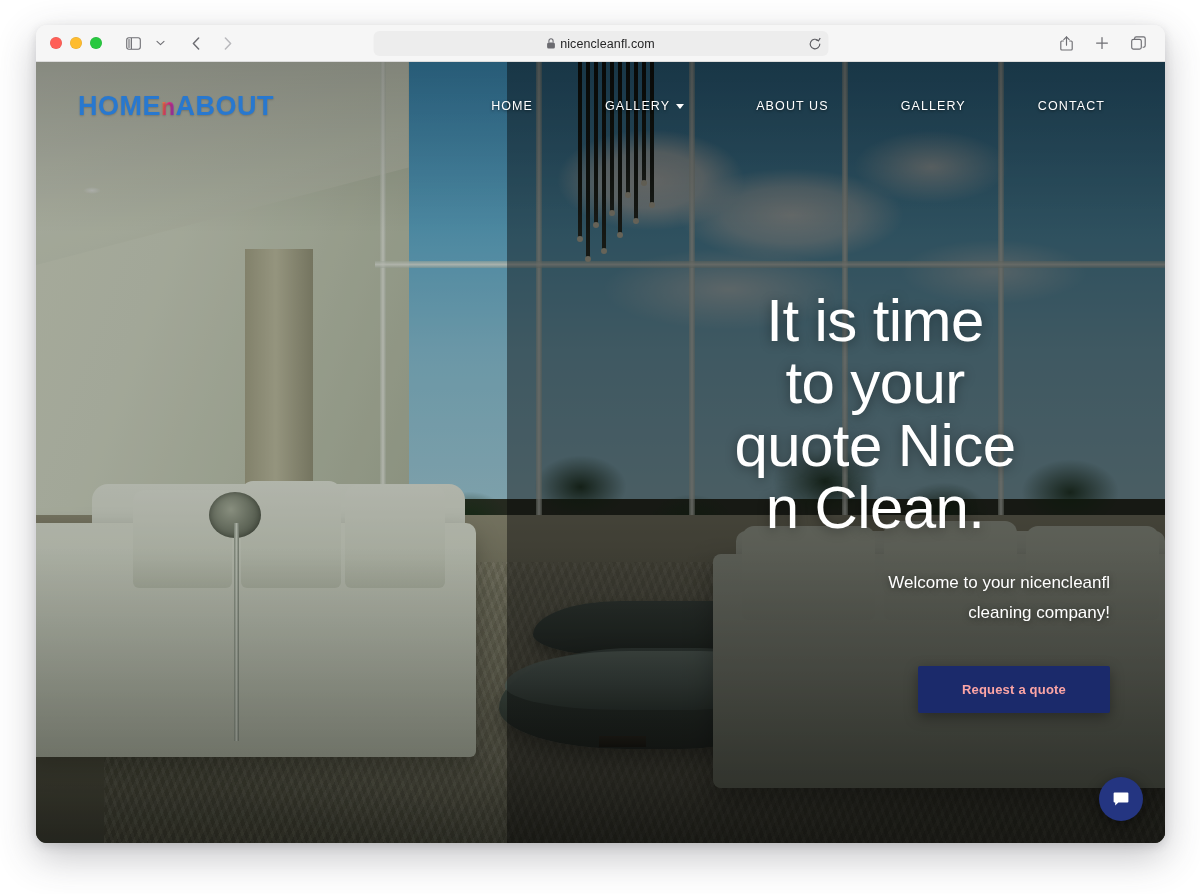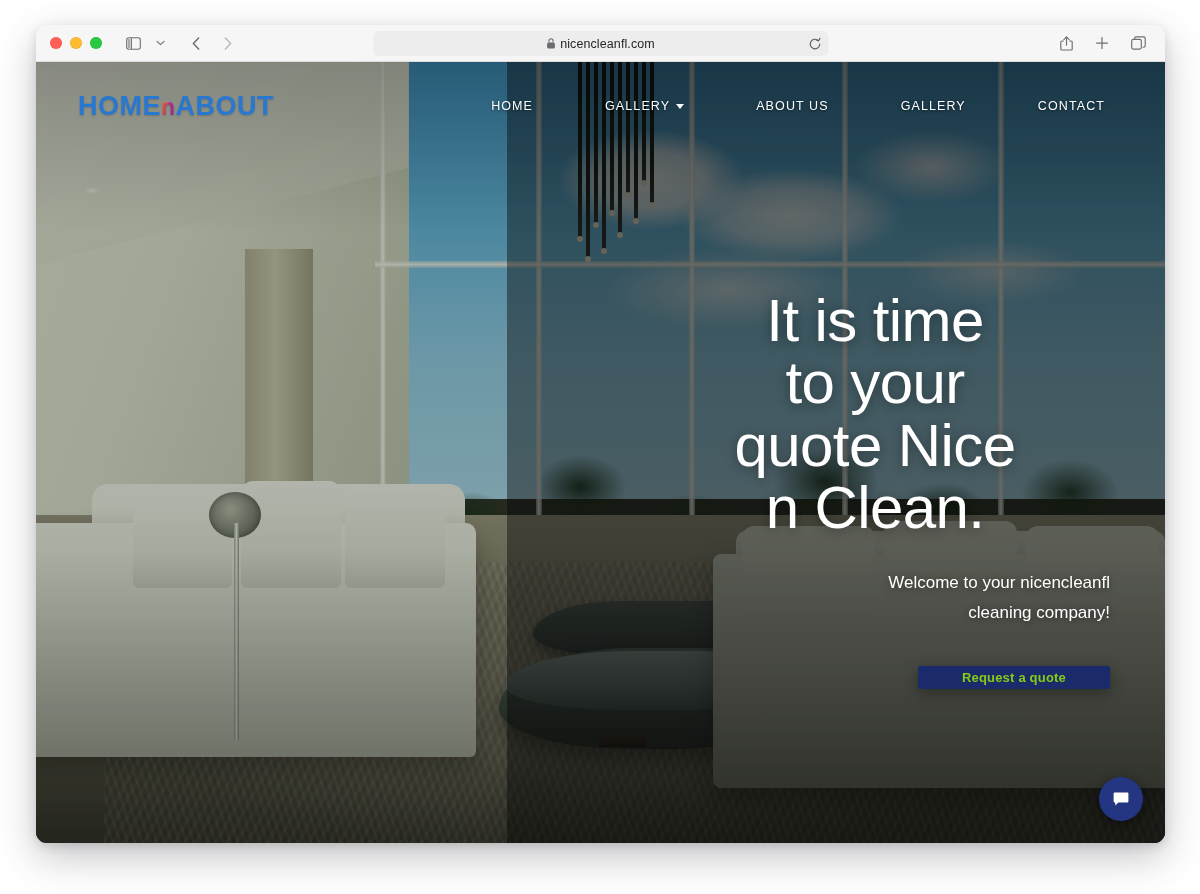--- a/index.html
+++ b/index.html
@@ -382,25 +382,25 @@
     color: #ffffff;
     font-size: 17px;
     line-height: 1.78;
     font-weight: 400;
     text-shadow: 0 1px 6px rgba(0,0,0,.5);
   }
   .cta-btn {
     display: inline-block;
     margin-top: 38px;
     background: #1b2a6b;
-    color: #84cc16;
+    color: #fca5a5;
     font-size: 13px;
     font-weight: 700;
     letter-spacing: .2px;
-    padding: 4px 44px;
+    padding: 16px 44px;
     border: none;
     border-radius: 2px;
     box-shadow: 0 4px 14px rgba(0,0,0,.35);
     cursor: pointer;
     font-family: "Liberation Sans", sans-serif;
   }
 
   
   .chat-fab {
     position: absolute;

